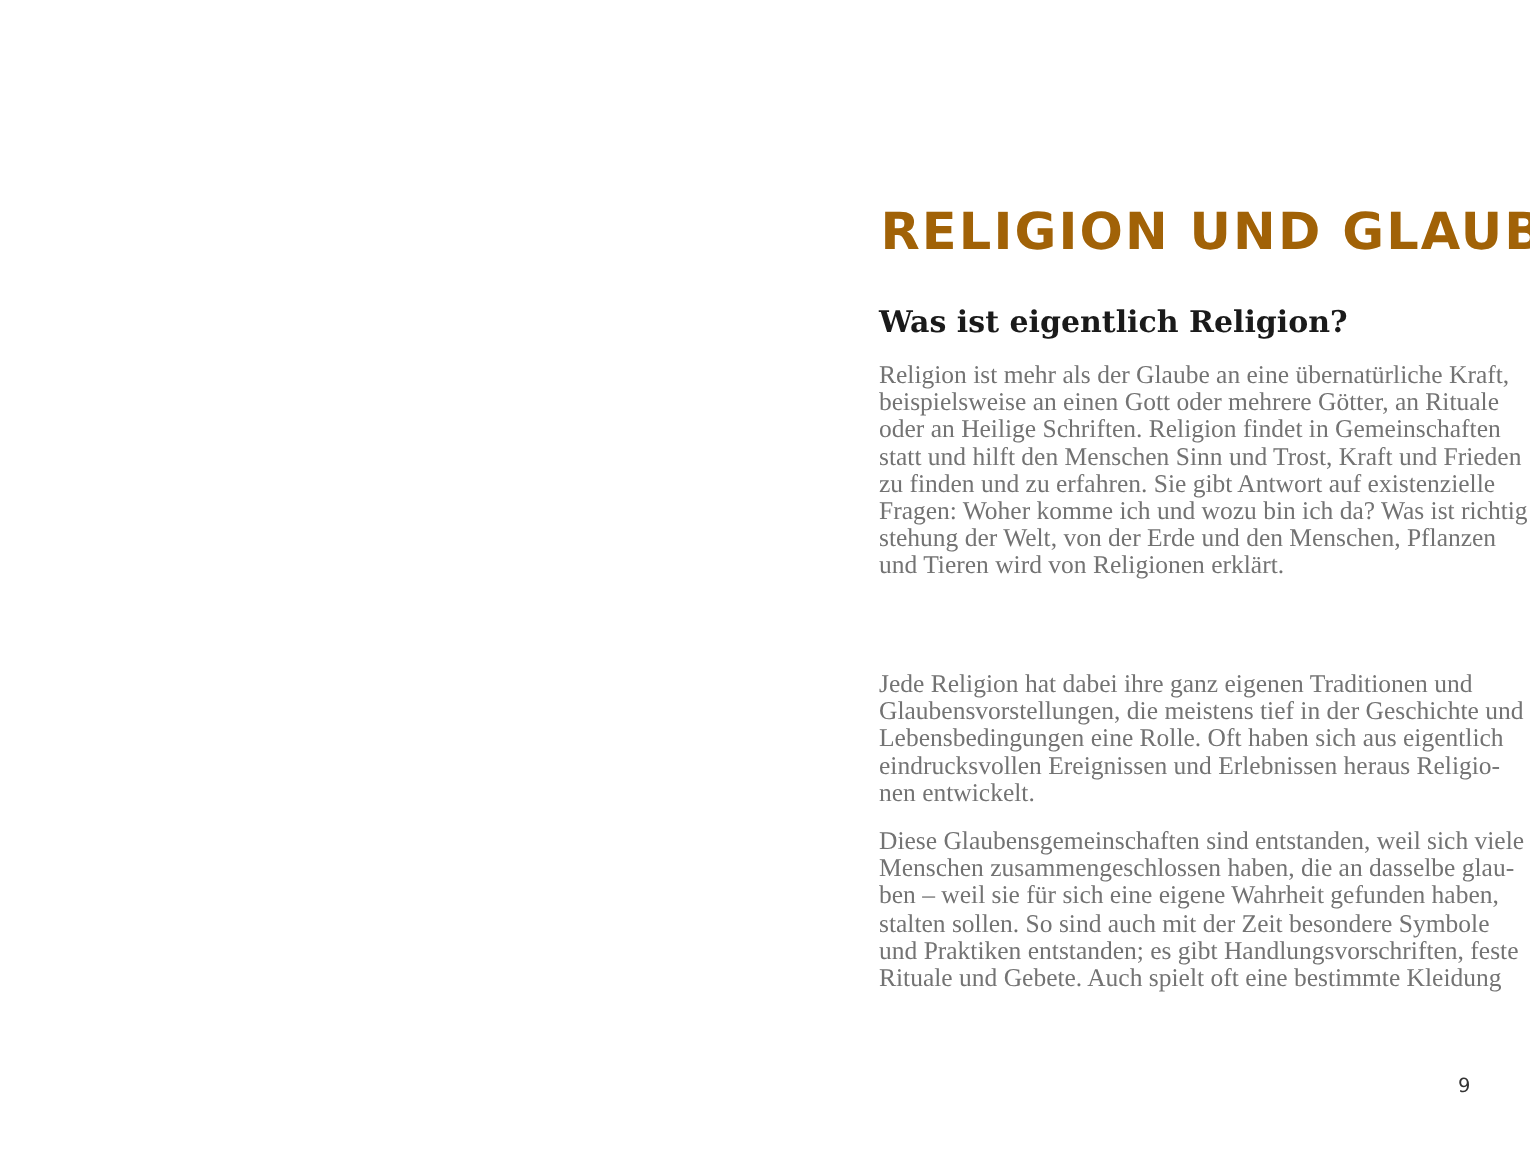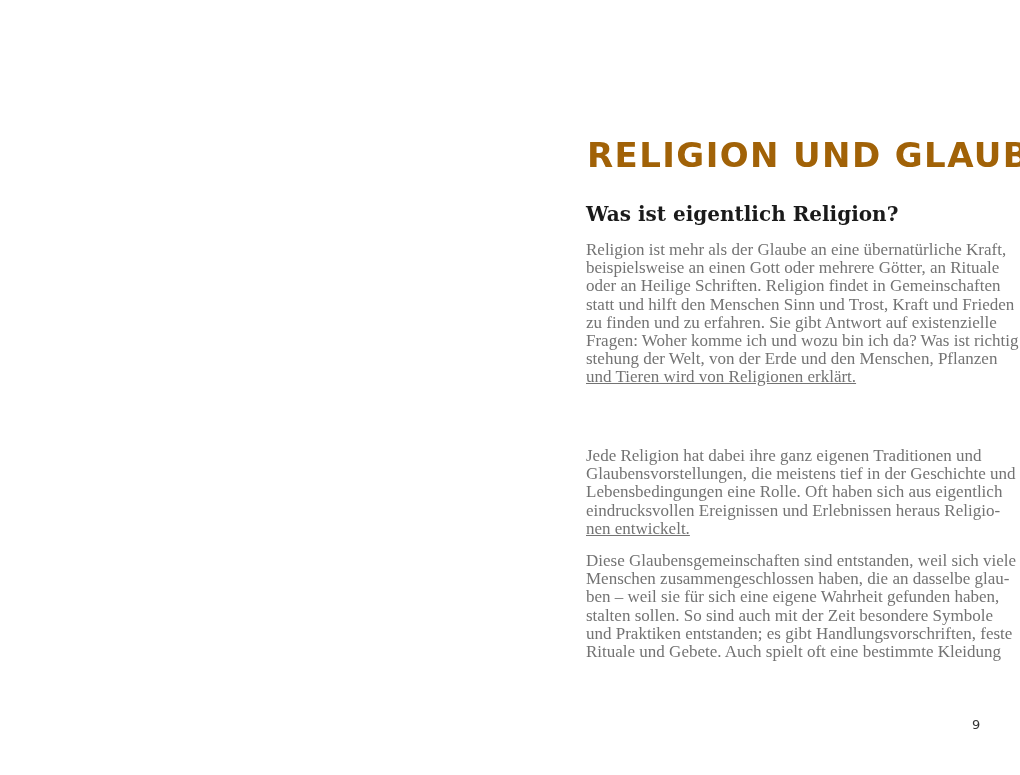--- a/index.html
+++ b/index.html
@@ -65,21 +65,20 @@
     }
     .body-text .ln {
       display: block;
       text-align: justify;
       text-align-last: justify;
       white-space: nowrap;
       height: 18.2px;
     }
     .body-text .ln.last {
       text-align-last: left;
-      text-decoration: underline;
     }
     #para-1 { top: 241px; }
     #para-2 { top: 423px; margin-top: 24px; }
     #para-3 { top: 552px; }
     .page-number {
       position: absolute;
       left: 972px;
       top: 717px;
       font-family: "DejaVu Sans", sans-serif;
       font-size: 13px;

